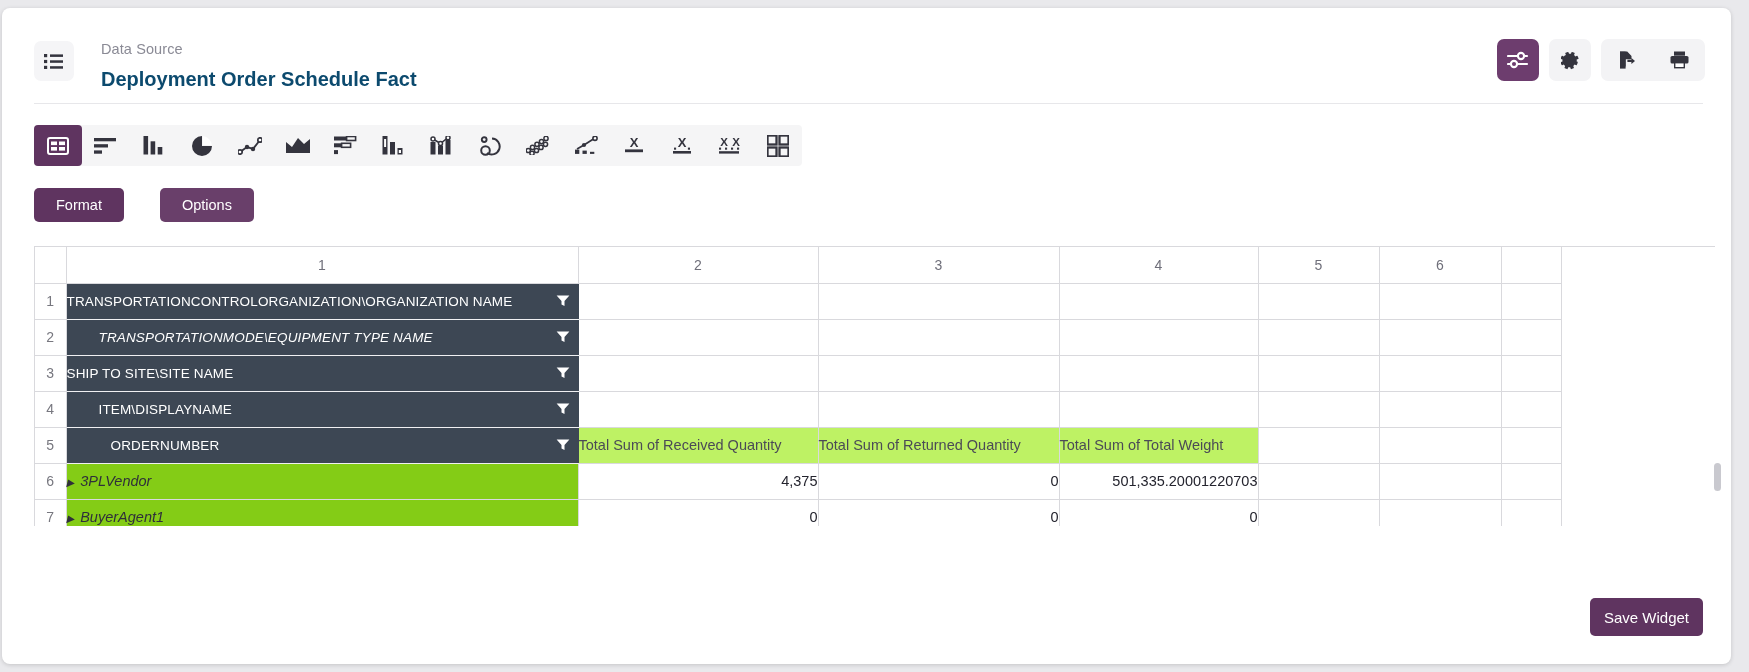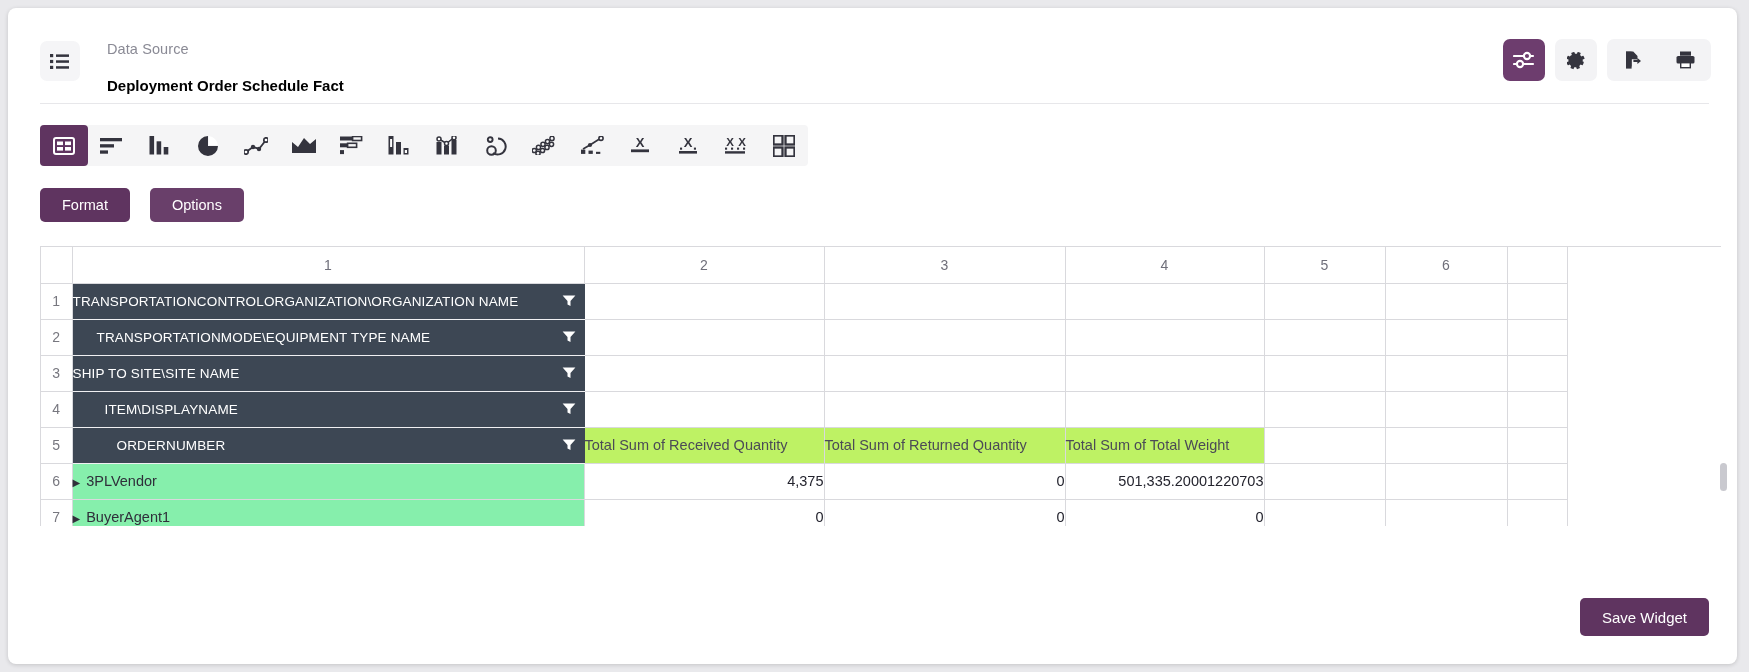--- a/index.html
+++ b/index.html
@@ -4,21 +4,21 @@
 <style>
   * { box-sizing: border-box; margin: 0; padding: 0; }
   html, body {
     width: 1749px; height: 672px;
     background: #e9e9ec;
     font-family: "Liberation Sans", sans-serif;
     overflow: hidden;
   }
   .app-card {
     position: absolute;
-    left: 8px; top: 8px;
+    left: 2px; top: 8px;
     width: 1729px; height: 656px;
     background: #ffffff;
     border-radius: 8px;
     box-shadow: 0 1px 4px rgba(0,0,0,0.16);
     overflow: hidden;
   }
 
   
   .header {
     position: absolute; left: 0; top: 0; width: 100%; height: 96px;
@@ -27,22 +27,22 @@
     position: absolute; left: 32px; top: 33px;
     width: 40px; height: 40px; border-radius: 7px;
     background: #f5f5f7;
     display: flex; align-items: center; justify-content: center;
   }
   .ds-text { position: absolute; left: 99px; top: 32px; }
   .ds-label {
     font-size: 14.5px; color: #8a8a95; line-height: 18px; letter-spacing: .1px;
   }
   .ds-title {
-    font-size: 15px; color: #000000; font-weight: bold; line-height: 23px;
-    margin-top: 16px;
+    font-size: 20px; color: #0c4a6e; font-weight: bold; line-height: 23px;
+    margin-top: 10px;
   }
   .header-actions { position: absolute; right: 26px; top: 31px; display: flex; gap: 10px; }
   .hdr-btn {
     width: 42px; height: 42px; border-radius: 7px;
     display: flex; align-items: center; justify-content: center;
     background: #f3f3f5; border: none; cursor: pointer;
   }
   .hdr-btn.active { background: #6d3d6e; }
   .hdr-group {
     display: flex; background: #f3f3f5; border-radius: 7px;
@@ -61,21 +61,21 @@
     background: #f5f5f6; border-radius: 4px;
   }
   .viz-btn {
     width: 48px; height: 41px;
     display: flex; align-items: center; justify-content: center;
     background: transparent; border: none; cursor: pointer;
   }
   .viz-btn.selected { background: #5f3460; border-radius: 4px; }
 
   
-  .fmt-row { position: absolute; left: 32px; top: 180px; display: flex; gap: 20px; }
+  .fmt-row { position: absolute; left: 32px; top: 180px; display: flex; gap: 36px; }
   .fmt-btn {
     height: 34px; border-radius: 5px; border: none;
     background: #5f3460; color: #ffffff;
     font-family: "Liberation Sans", sans-serif;
     font-size: 14.5px; cursor: pointer; padding: 0 22px;
     white-space: nowrap;
   }
   .fmt-btn.shade2 { background: #693f6a; }
 
   
@@ -125,34 +125,34 @@
   }
   .dark-cell .lbl {
     position: absolute; left: 0; top: 0; right: 30px; bottom: 0;
     display: flex; align-items: center;
   }
   .dark-cell .funnel {
     position: absolute; right: 8px; top: 50%; transform: translateY(-50%);
     cursor: pointer;
   }
   .ind-0 .lbl { padding-left: 0; }
-  .ind-1 .lbl { padding-left: 24px; }
+  .ind-1 .lbl { padding-left: 32px; font-style: italic; }
   .ind-2 .lbl { }
   .ind-3 .lbl { padding-left: 32px; }
   .ind-4 .lbl { padding-left: 44px; }
 
   .measure-cell {
     background: #bef264; color: #4b4b56; font-size: 14.5px;
     padding: 0 10px; vertical-align: middle;
   }
   .blank-cell { background: #ffffff; }
 
   .data-label-cell {
-    background: #86efac; font-size: 14.5px; color: #2f2f3a;
-    padding-left: 10px; vertical-align: middle;
+    background: #84cc16; font-size: 14.5px; color: #2f2f3a;
+    padding-left: 10px; vertical-align: middle; font-style: italic;
   }
   .data-label-cell .caret {
     display: inline-block; margin-right: 6px;
     color: #30303a; font-size: 10px;
   }
   .data-value {
     background: #ffffff; text-align: right; padding-right: 10px;
     font-size: 14.5px; font-weight: bold; color: #24242e;
     vertical-align: middle;
   }
@@ -160,21 +160,21 @@
   
   .grid-scroll {
     position: absolute; right: 10px; top: 455px;
     width: 7px; height: 28px; border-radius: 4px;
     background: #c9c9cf; cursor: pointer;
   }
 
   
   .save-widget {
     position: absolute; right: 28px; top: 590px;
-    height: 38px; padding: 0 22px;
+    height: 38px; padding: 0 14px;
     background: #5f3460; color: #fff; border: none; border-radius: 5px;
     font-family: "Liberation Sans", sans-serif; font-size: 15px; cursor: pointer;
   }
   svg { display: block; }
 </style>
 </head>
 <body>
 
 <div class="app-card">
 

